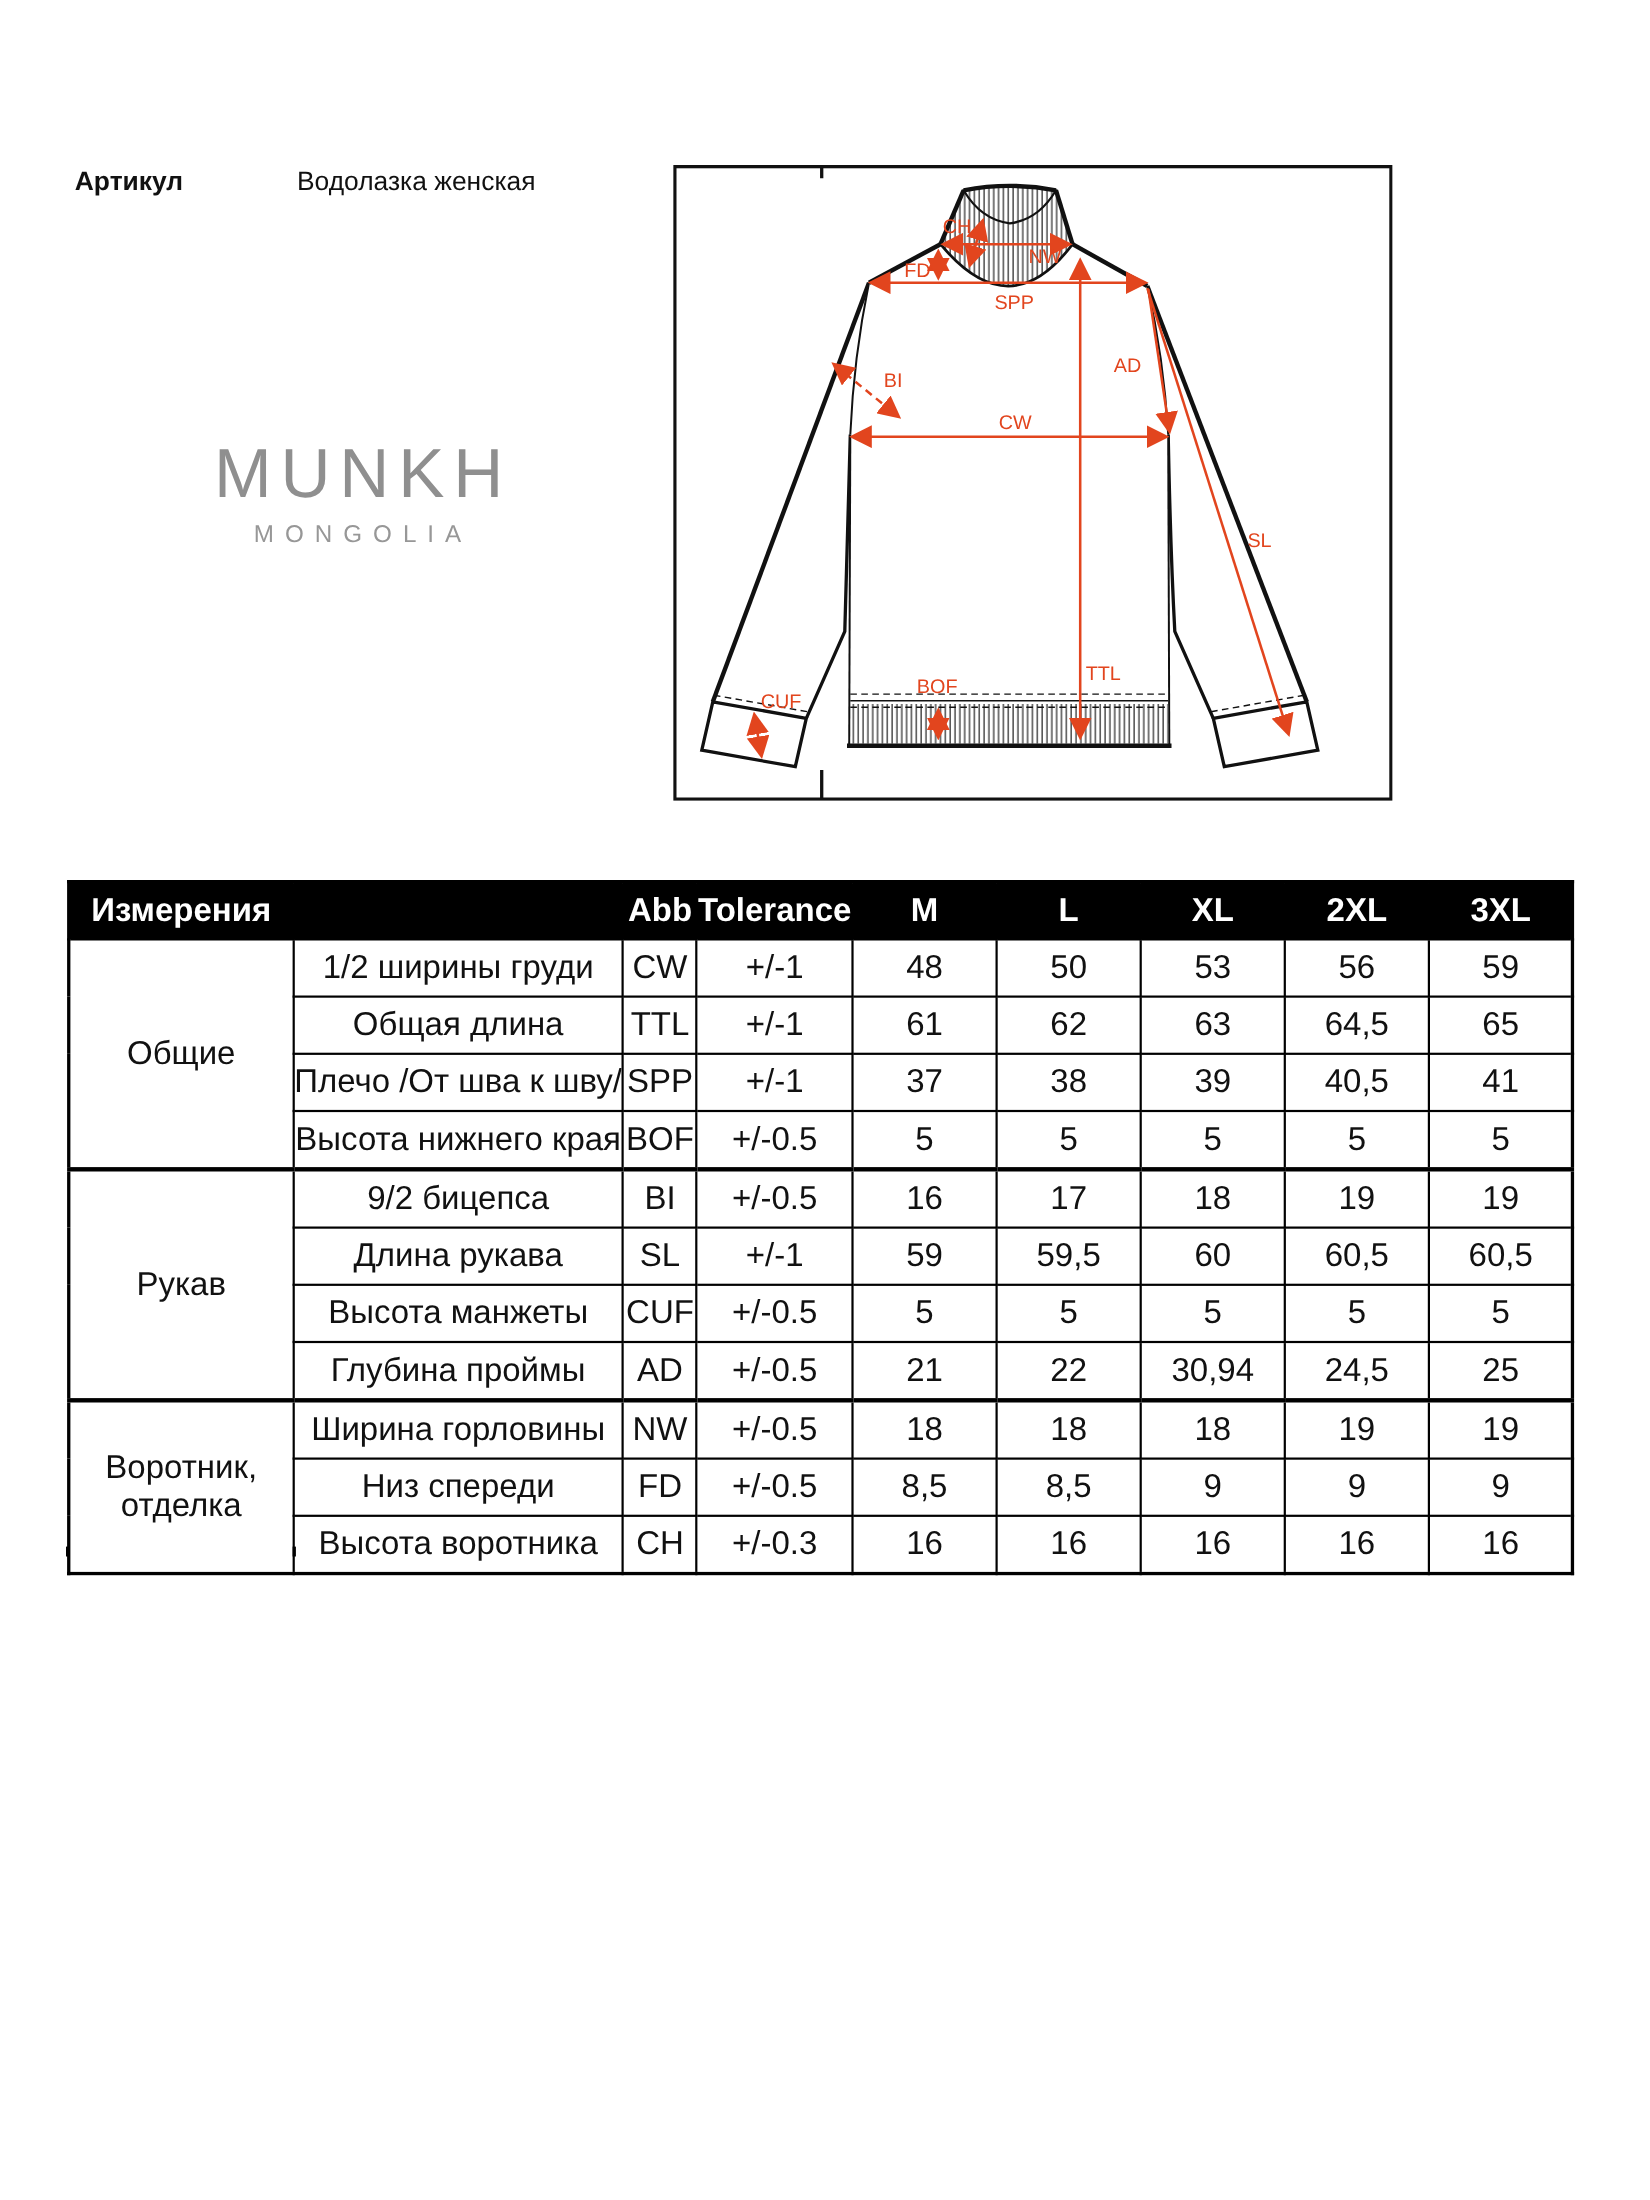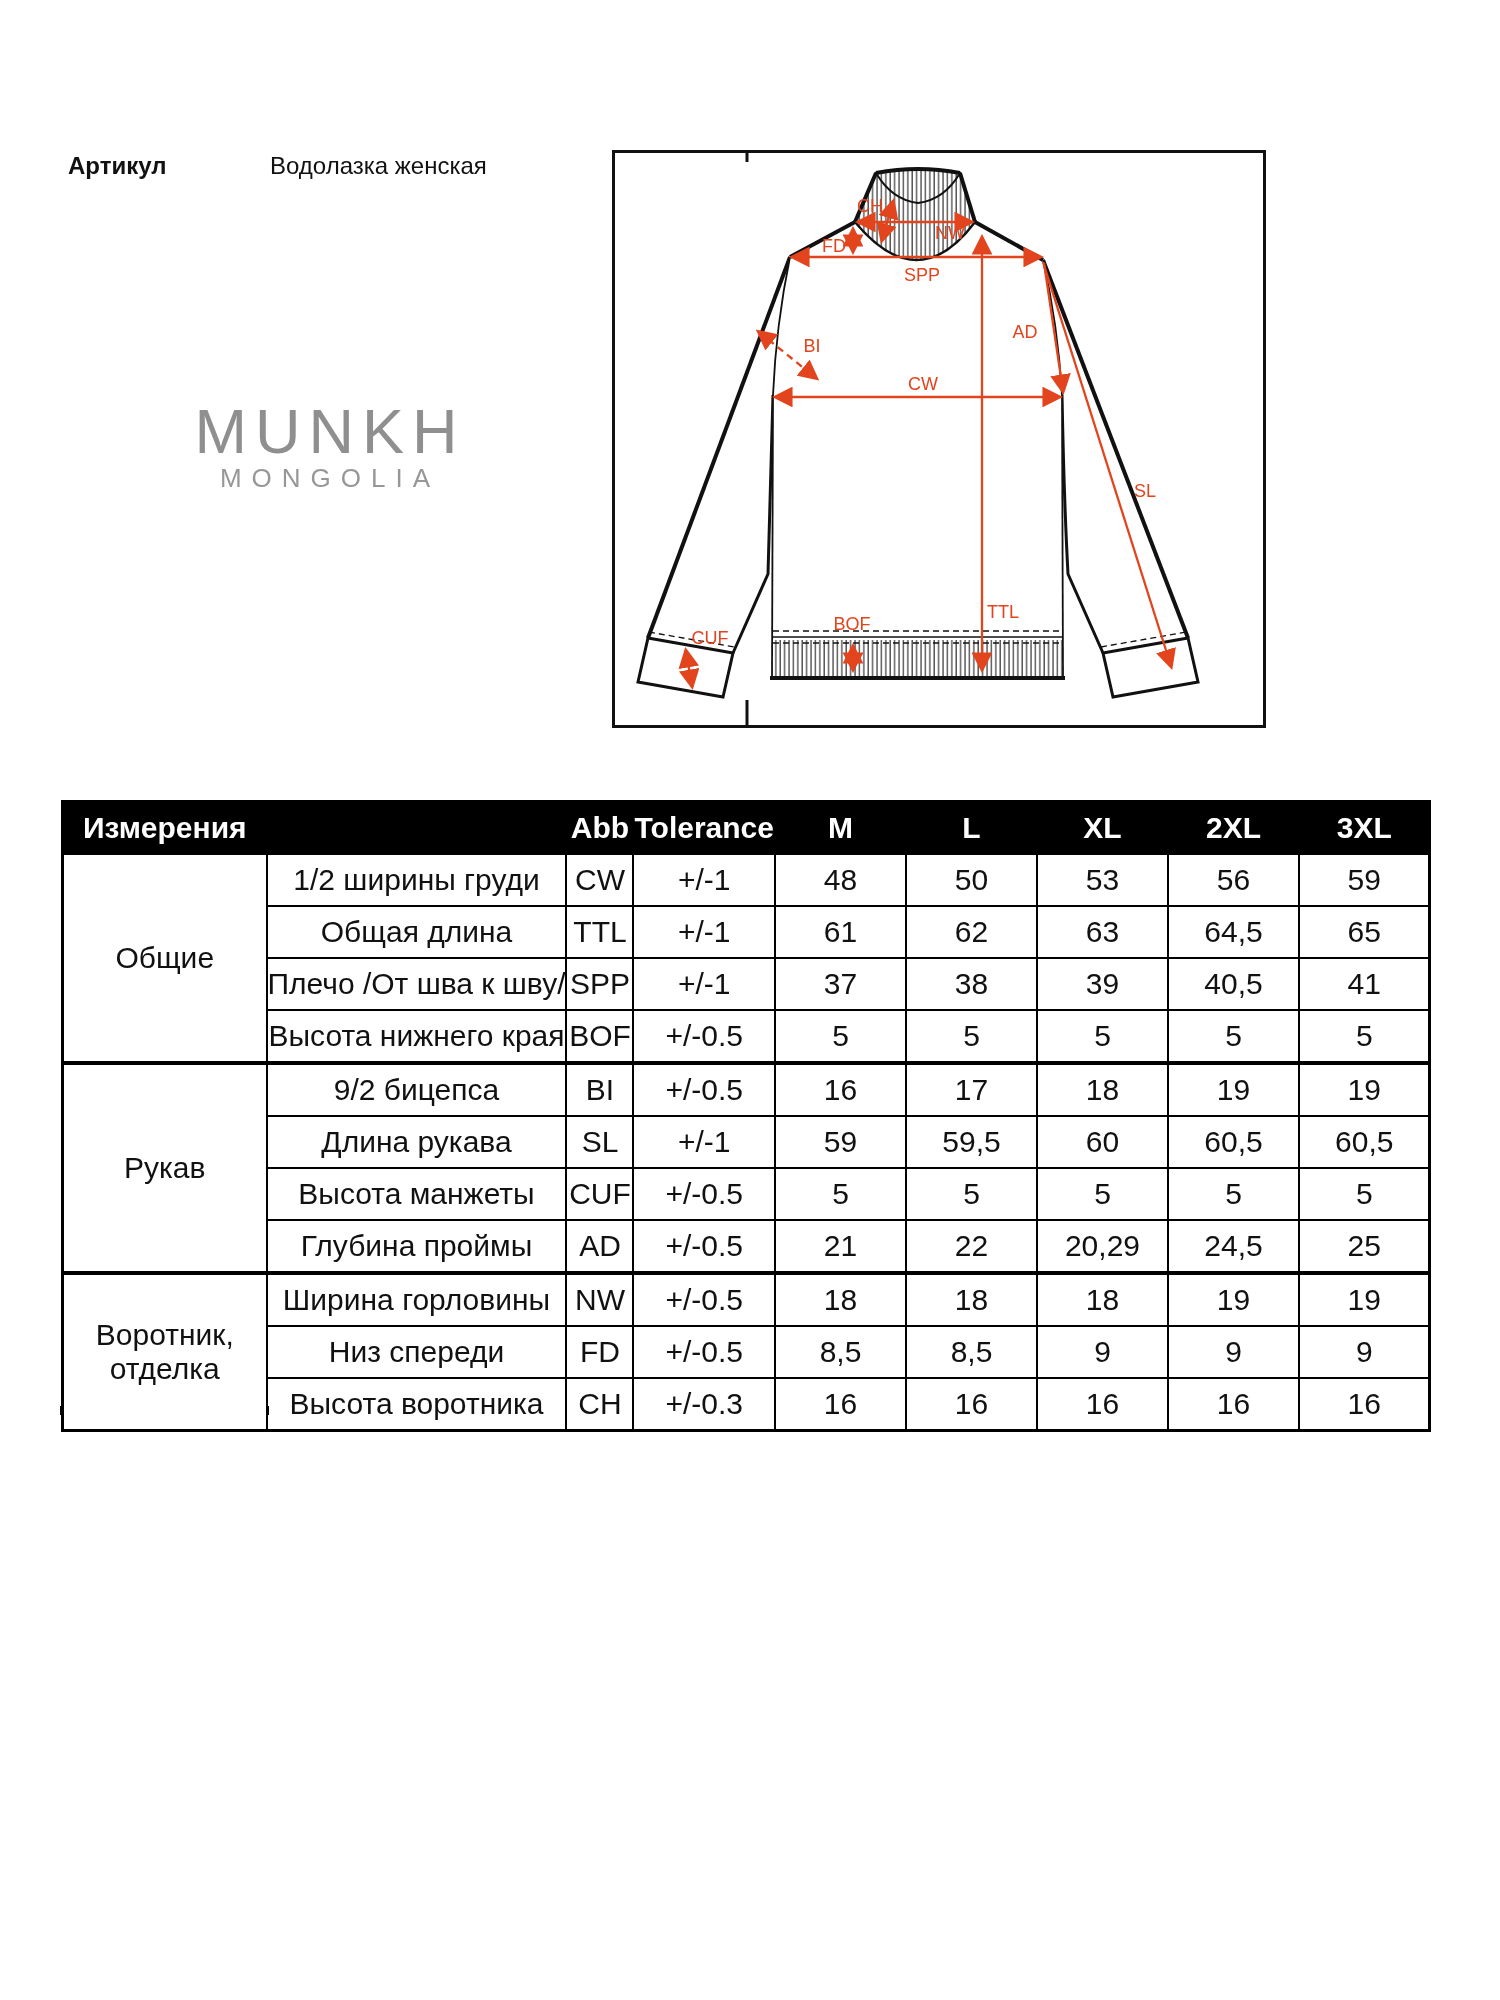--- a/index.html
+++ b/index.html
@@ -6,21 +6,21 @@
   body{font-family:"Liberation Sans",sans-serif;color:#111;}
   .page{position:relative;width:1500px;height:2000px;background:#fff;overflow:hidden;padding-left:19px;}
 
   
   .article-label{position:absolute;left:68px;top:152px;font-size:24px;font-weight:bold;}
   .article-value{position:absolute;left:270px;top:152px;font-size:24px;}
 
   
   .logo{position:absolute;left:110px;top:400px;width:440px;text-align:center;color:#8f8f8f;}
   .logo-brand{font-size:63px;font-weight:300;letter-spacing:8px;line-height:1.0;}
-  .logo-country{margin-top:0;font-size:26px;letter-spacing:10px;color:#979797;}
+  .logo-country{margin-top:10px;font-size:22px;letter-spacing:10px;color:#979797;}
 
   
   .diagram{position:absolute;left:612px;top:150px;}
   .blk{stroke:#111;fill:none;}
   .red{stroke:var(--accent,#e2451e);fill:none;stroke-width:2.3;}
   .red-dash{stroke-dasharray:7,5;}
   .rlabel{fill:var(--accent,#e2451e);font-family:"Liberation Sans",sans-serif;font-size:18px;text-anchor:middle;}
   .arwfill{fill:var(--accent,#e2451e);}
 
   
@@ -233,21 +233,21 @@
             <td class="val-cell">5</td>
             <td class="val-cell">5</td>
             <td class="val-cell">5</td>
           </tr>
           <tr>
             <td class="name-cell">Глубина проймы</td>
             <td class="abb-cell">AD</td>
             <td class="tol-cell">+/-0.5</td>
             <td class="val-cell">21</td>
             <td class="val-cell">22</td>
-            <td class="val-cell">20,29</td>
+            <td class="val-cell">30,94</td>
             <td class="val-cell">24,5</td>
             <td class="val-cell">25</td>
           </tr>
           <tr class="group-sep">
             <td rowspan="3" class="group-cell group-open">Воротник, отделка</td>
             <td class="name-cell">Ширина горловины</td>
             <td class="abb-cell">NW</td>
             <td class="tol-cell">+/-0.5</td>
             <td class="val-cell">18</td>
             <td class="val-cell">18</td>

